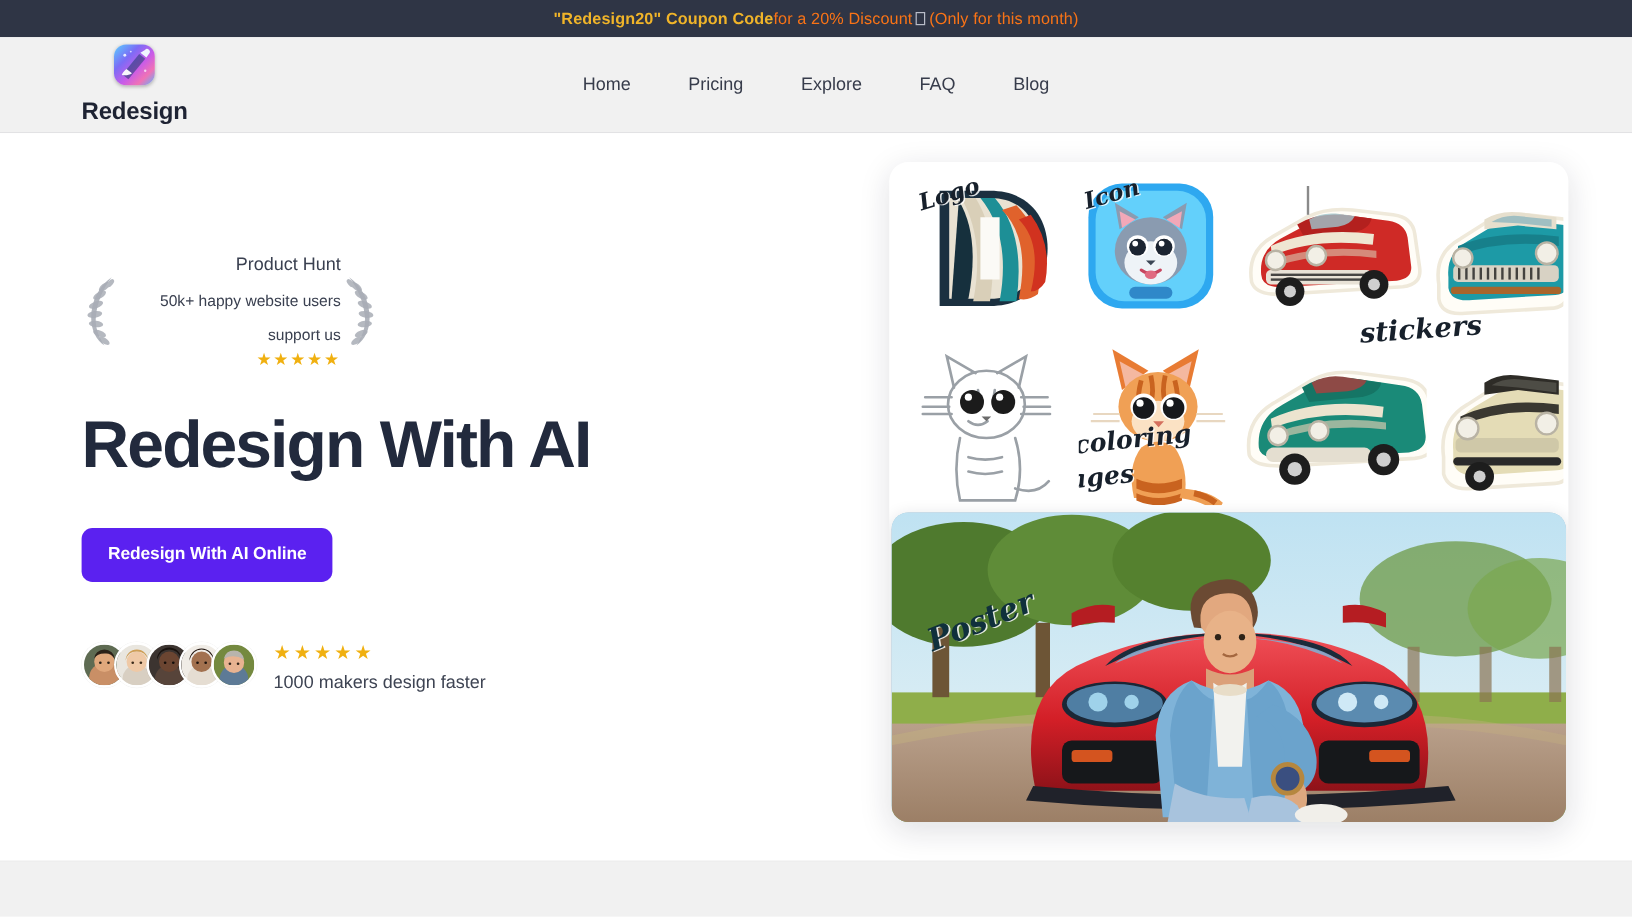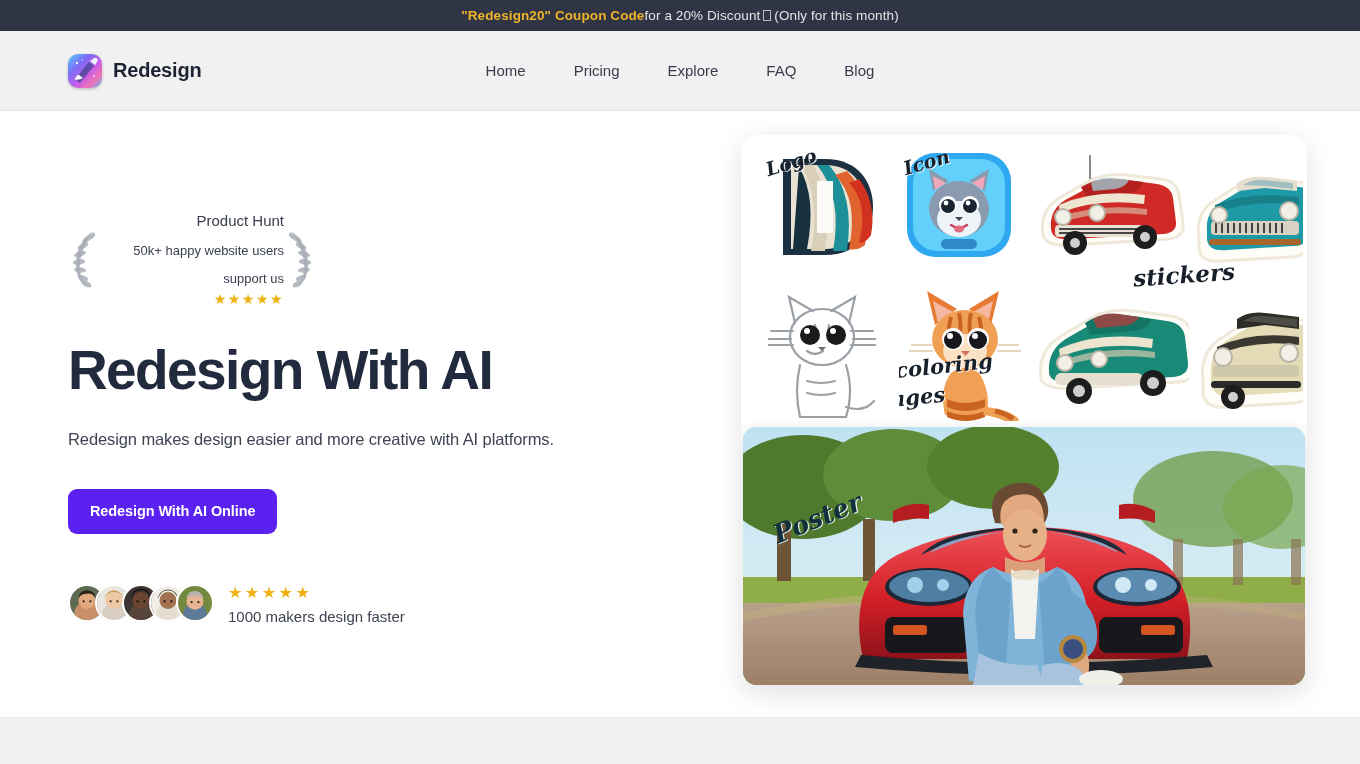--- a/index.html
+++ b/index.html
@@ -16,40 +16,40 @@
     height: 31px;
     background: #2f3545;
     display: flex;
     align-items: center;
     justify-content: center;
     font-size: 13.5px;
     color: #e6e8ee;
     letter-spacing: .1px;
   }
   .promo-strong { color: #f0b429; font-weight: 700; }
-  .promo-rest { color: #e5e5e5; }
+  .promo-rest { color: #f97316; }
   .promo-tofu {
     display: inline-block;
     width: 8px; height: 11px;
     border: 1px solid #b9bdc8;
     vertical-align: -1px;
     margin: 0 3px;
   }
 
   
   .header {
     height: 80px;
     background: #f1f1f1;
     border-bottom: 1px solid #e2e2e4;
     display: flex;
     align-items: center;
     padding: 0 52px 0 68px;
     position: relative;
   }
-  .brand { display: flex; align-items: center; gap: 11px; }
+  .brand { display: flex; align-items: center; gap: 11px; flex-direction: column; }
   .brand-logo {
     width: 34px; height: 34px;
     border-radius: 10px;
     background: linear-gradient(135deg,#5ad1ff 0%,#7b6cf6 32%,#c95ce8 58%,#f072b6 78%,#5ab6ff 100%);
     position: relative;
     overflow: hidden;
     box-shadow: 0 1px 3px rgba(0,0,0,.25);
   }
   .brand-logo svg { position: absolute; inset: 0; }
   .brand-name {
@@ -349,21 +349,20 @@
             <ellipse cx="12" cy="43" rx="6" ry="2.7" transform="rotate(6 12 43)"></ellipse>
             <ellipse cx="15" cy="51" rx="5.6" ry="2.6" transform="rotate(20 15 51)"></ellipse>
             <ellipse cx="19" cy="57" rx="5" ry="2.4" transform="rotate(34 19 57)"></ellipse>
             <ellipse cx="24" cy="9" rx="4" ry="2.1" transform="rotate(-50 24 9)"></ellipse>
           </g>
         </g>
       </svg>
     </div>
 
     <h1 class="hero-title">Redesign With AI</h1>
-    <p class="hero-sub">Redesign makes design easier and more creative with AI platforms.</p>
     <button class="hero-cta">Redesign With AI Online</button>
 
     <div class="social-proof">
       <div class="avatars">
 
         <div class="avatar">
           <svg viewBox="0 0 40 40">
               <rect width="40" height="40" fill="#5e6b52"></rect>
             <circle cx="20" cy="33" r="15" fill="#c98f66"></circle>
             <circle cx="20" cy="17" r="10" fill="#e0a87c"></circle>

